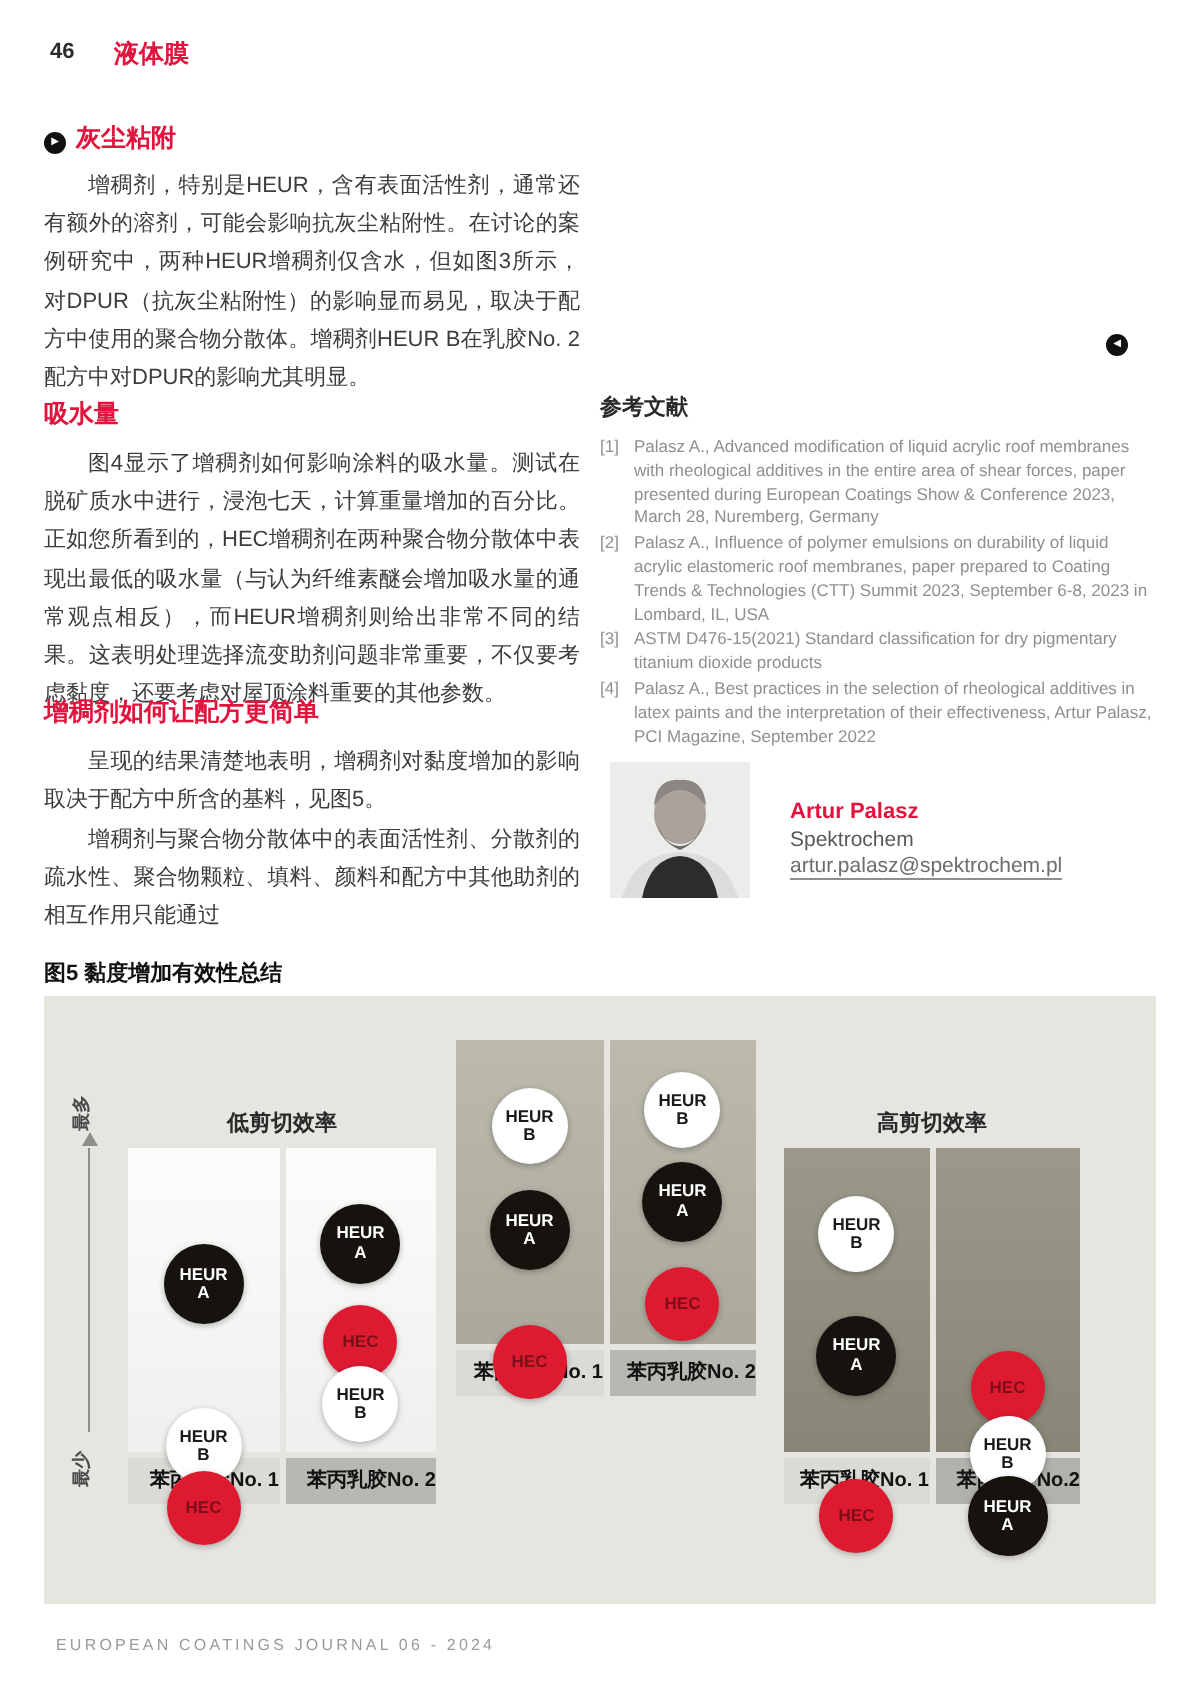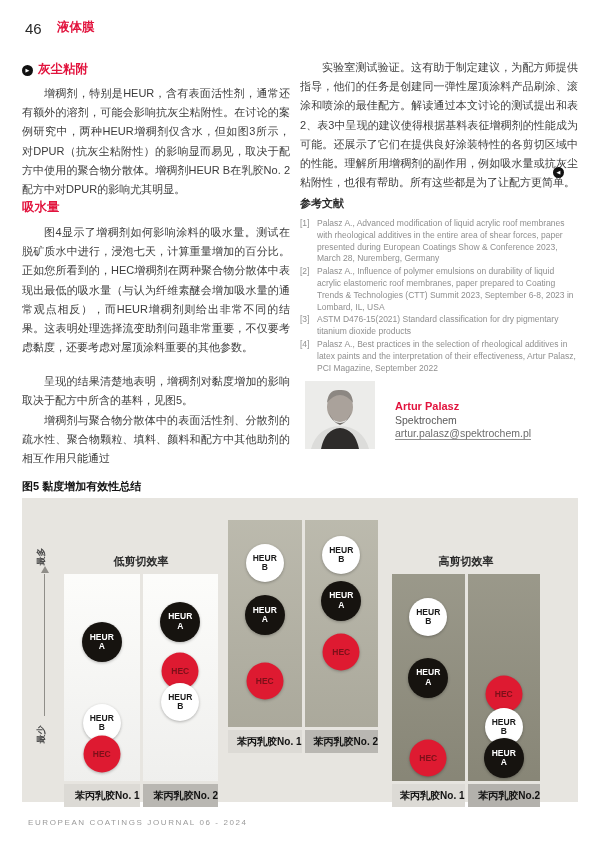--- a/index.html
+++ b/index.html
@@ -2,21 +2,21 @@
 <html><head>
 <meta charset="utf-8">
 <style>
   * { margin:0; padding:0; box-sizing:border-box; }
   html,body { background:#fff; }
   .page {
     position:relative; width:600px; height:849px; background:#ffffff;
     font-family:"Liberation Sans","DejaVu Sans",sans-serif; color:#3c3c3c; overflow:hidden;
   }
   
-  .pagenum { position:absolute; left:25px; top:20px; font-size:15px; font-weight:normal; color:#2a2a2a; }
+  .pagenum { position:absolute; left:25px; top:20px; font-size:11px; font-weight:bold; color:#2a2a2a; }
   .section-title { position:absolute; left:57px; top:19px; font-size:12.5px; font-weight:bold; color:#e2143e; }
   
   .blk { position:absolute; width:268px; }
   .rblk { position:absolute; width:278px; }
   .red-h { font-size:12.5px; font-weight:bold; color:#e2143e; }
   .body-p { font-size:11px; line-height:19.2px; text-align:justify; text-indent:2em; color:#3c3c3c; }
   .bullet-ic {
     display:inline-block; width:11px; height:11px; border-radius:50%; background:#111;
     color:#fff; font-size:5px; line-height:11px; text-align:center; vertical-align:1px; margin-right:5px;
   }
@@ -34,21 +34,21 @@
   .author-co { position:absolute; left:395px; top:414px; font-size:10.5px; color:#5a5a5a;text-align:center; }
   .author-email { position:absolute; left:395px; top:427px; font-size:10.5px; color:#6d6d6d;
     text-decoration:none; border-bottom:1px solid #8f8f8f; }
   
   .fig-caption { position:absolute; left:22px; top:479px; font-size:11px; font-weight:bold; color:#111; }
   .figure { position:absolute; left:22px; top:498px; width:556px; height:304px; background:#e7e5e0; }
   .fig-panel { position:absolute; top:16px; }
   .panel-title { font-size:11px; font-weight:bold; color:#2a2a2a; text-align:center; height:14px;margin-top:40px; }
   .cols-row { display:flex; gap:3px; margin-top:6px; }
   .col-wrap { display:flex; flex-direction:column; gap:3px; flex:1; }
-  .fig-col { position:relative; height:207px;
+  .fig-col { position:relative; height:152px;
     background-image:linear-gradient(180deg, rgba(255,255,255,0.10), rgba(0,0,0,0.05)); }
   .col-label { height:23px; font-size:10px; font-weight:bold; color:#111; text-align:right; line-height:23px; white-space:nowrap; }
   .bubble { position:absolute; left:50%; transform:translate(-50%,-50%); border-radius:50%;
     display:flex; align-items:center; justify-content:center; text-align:center;
     font-size:8.5px; font-weight:bold; line-height:9.5px; box-shadow:0 1px 3px rgba(0,0,0,0.28); }
   .axis-label { position:absolute; transform:rotate(-90deg); font-size:9px; font-weight:bold; color:#4a4a4a; white-space:nowrap; }
   .axis-line { position:absolute; left:22px; top:76px; width:1px; height:142px; background:#908e89; }
   .axis-arrow { position:absolute; left:18.5px; top:68px; width:0; height:0;
     border-left:4px solid transparent; border-right:4px solid transparent; border-bottom:7px solid #908e89; }
   
@@ -59,24 +59,24 @@
 
 <div class="page">
 
   <span class="pagenum">46</span>
   <span class="section-title">液体膜</span>
 
   <h2 class="red-h blk" style="left:22px; top:61px;"><span class="bullet-ic">▶</span><span>灰尘粘附</span></h2>
   <p class="body-p blk" style="left:22px; top:84px;">增稠剂，特别是HEUR，含有表面活性剂，通常还有额外的溶剂，可能会影响抗灰尘粘附性。在讨论的案例研究中，两种HEUR增稠剂仅含水，但如图3所示，对DPUR（抗灰尘粘附性）的影响显而易见，取决于配方中使用的聚合物分散体。增稠剂HEUR B在乳胶No. 2配方中对DPUR的影响尤其明显。</p>
   <h2 class="red-h blk" style="left:22px; top:199px;">吸水量</h2>
   <p class="body-p blk" style="left:22px; top:223px;">图4显示了增稠剂如何影响涂料的吸水量。测试在脱矿质水中进行，浸泡七天，计算重量增加的百分比。正如您所看到的，HEC增稠剂在两种聚合物分散体中表现出最低的吸水量（与认为纤维素醚会增加吸水量的通常观点相反），而HEUR增稠剂则给出非常不同的结果。这表明处理选择流变助剂问题非常重要，不仅要考虑黏度，还要考虑对屋顶涂料重要的其他参数。</p>
+  <h2 class="red-h blk" style="left:22px; top:348px;">增稠剂如何让配方更简单</h2>
   <p class="body-p blk" style="left:22px; top:372px;">呈现的结果清楚地表明，增稠剂对黏度增加的影响取决于配方中所含的基料，见图5。</p>
   <p class="body-p blk" style="left:22px; top:411px;">增稠剂与聚合物分散体中的表面活性剂、分散剂的疏水性、聚合物颗粒、填料、颜料和配方中其他助剂的相互作用只能通过</p>
 
-  <p class="body-p rblk" style="left:300px; top:58px;">实验室测试验证。这有助于制定建议，为配方师提供指导，他们的任务是创建同一弹性屋顶涂料产品刷涂、滚涂和喷涂的最佳配方。解读通过本文讨论的测试提出和表2、表3中呈现的建议使得根据基料表征增稠剂的性能成为可能。还展示了它们在提供良好涂装特性的各剪切区域中的性能。理解所用增稠剂的副作用，例如吸水量或抗灰尘粘附性，也很有帮助。所有这些都是为了让配方更简单。</p>
   <span class="end-ic">◀</span>
 
   <h3 class="refs-h rblk" style="left:300px; top:196px;">参考文献</h3>
   <div class="rblk" style="left:300px; top:218px;" id="refs">
       <div class="ref-item">
         <span class="ref-num">[1]</span>
         <span class="ref-text">Palasz A., Advanced modification of liquid acrylic roof membranes with rheological additives in the entire area of shear forces, paper presented during European Coatings Show &amp; Conference 2023, March 28, Nuremberg, Germany</span>
       </div>
       <div class="ref-item">
         <span class="ref-num">[2]</span>

